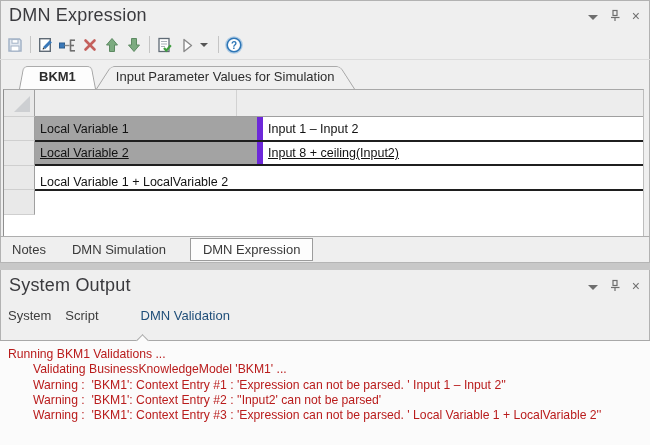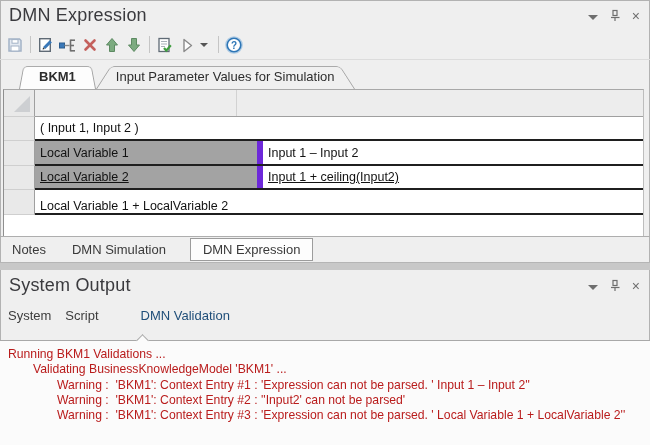--- a/index.html
+++ b/index.html
@@ -58,21 +58,21 @@
   .splitter { position: absolute; top: 262px; left: 0; right: 0; height: 8px; background: #c8c8c8; border-top: 1px solid #b5b5b5; }
   
   .so-title { top: 270px; }
   .so-tabs { position: absolute; top: 300px; left: 0; right: 0; height: 40px; }
   .so-tabrow { position: absolute; top: 8px; left: 8px; display: flex; column-gap: 14px; font-size: 13px; color: #3c3c3c; }
   .so-tab.activeblue { color: #1f4e79; padding-left: 28px; }
   
   .outarea { position: absolute; top: 340px; left: 0; right: 0; bottom: 0; background: #fbfbfb; border-top: 1px solid #a8a8a8; padding-top: 6px; }
   .notch { position: absolute; left: 138px; top: -5px; width: 9px; height: 9px; background: #fbfbfb; border-left: 1px solid #a8a8a8; border-top: 1px solid #a8a8a8; transform: rotate(45deg); }
   .oline { white-space: pre; font-size: 12.2px; line-height: 15.3px; color: #b91c1c; }
-  .i0 { margin-left: 8px; } .i1 { margin-left: 33px; } .i2 { margin-left: 57px; }
+  .i0 { margin-left: 8px; } .i1 { margin-left: 33px; } .i2 { margin-left: 33px; }
   svg { display: block; }
 </style>
 </head>
 <body>
 
 <div id="screen">
 
   <div class="ptitle" style="top:0">
     <div class="ttext">DMN Expression</div>
     <div class="winicons">
@@ -180,30 +180,27 @@
       <div class="gcell gstub2"></div>
       <div class="gcell gstub1"></div>
       <div class="gcell gstub2"></div>
       <div class="gfill"></div>
     </div>
     <div class="cells">
       <div class="grow ghead">
         <div class="hcell1"></div>
         <div class="hcell2"></div>
       </div>
-      <div class="row rparam">
-        <div class="cell full">( Input 1, Input 2 )</div>
-      </div>
       <div class="row rentry1">
         <div class="cell name">Local Variable 1</div>
         <div class="cell value">Input 1 – Input 2</div>
       </div>
       <div class="row rentry2">
         <div class="cell name">Local Variable 2</div>
-        <div class="cell value">Input 1 + ceiling(Input2)</div>
+        <div class="cell value">Input 8 + ceiling(Input2)</div>
       </div>
       <div class="row rresult">
         <div class="cell full">Local Variable 1 + LocalVariable 2</div>
       </div>
     </div>
   </div>
 
   <div class="btabs">
     <div class="btab">Notes</div>
     <div class="btab">DMN Simulation</div>

